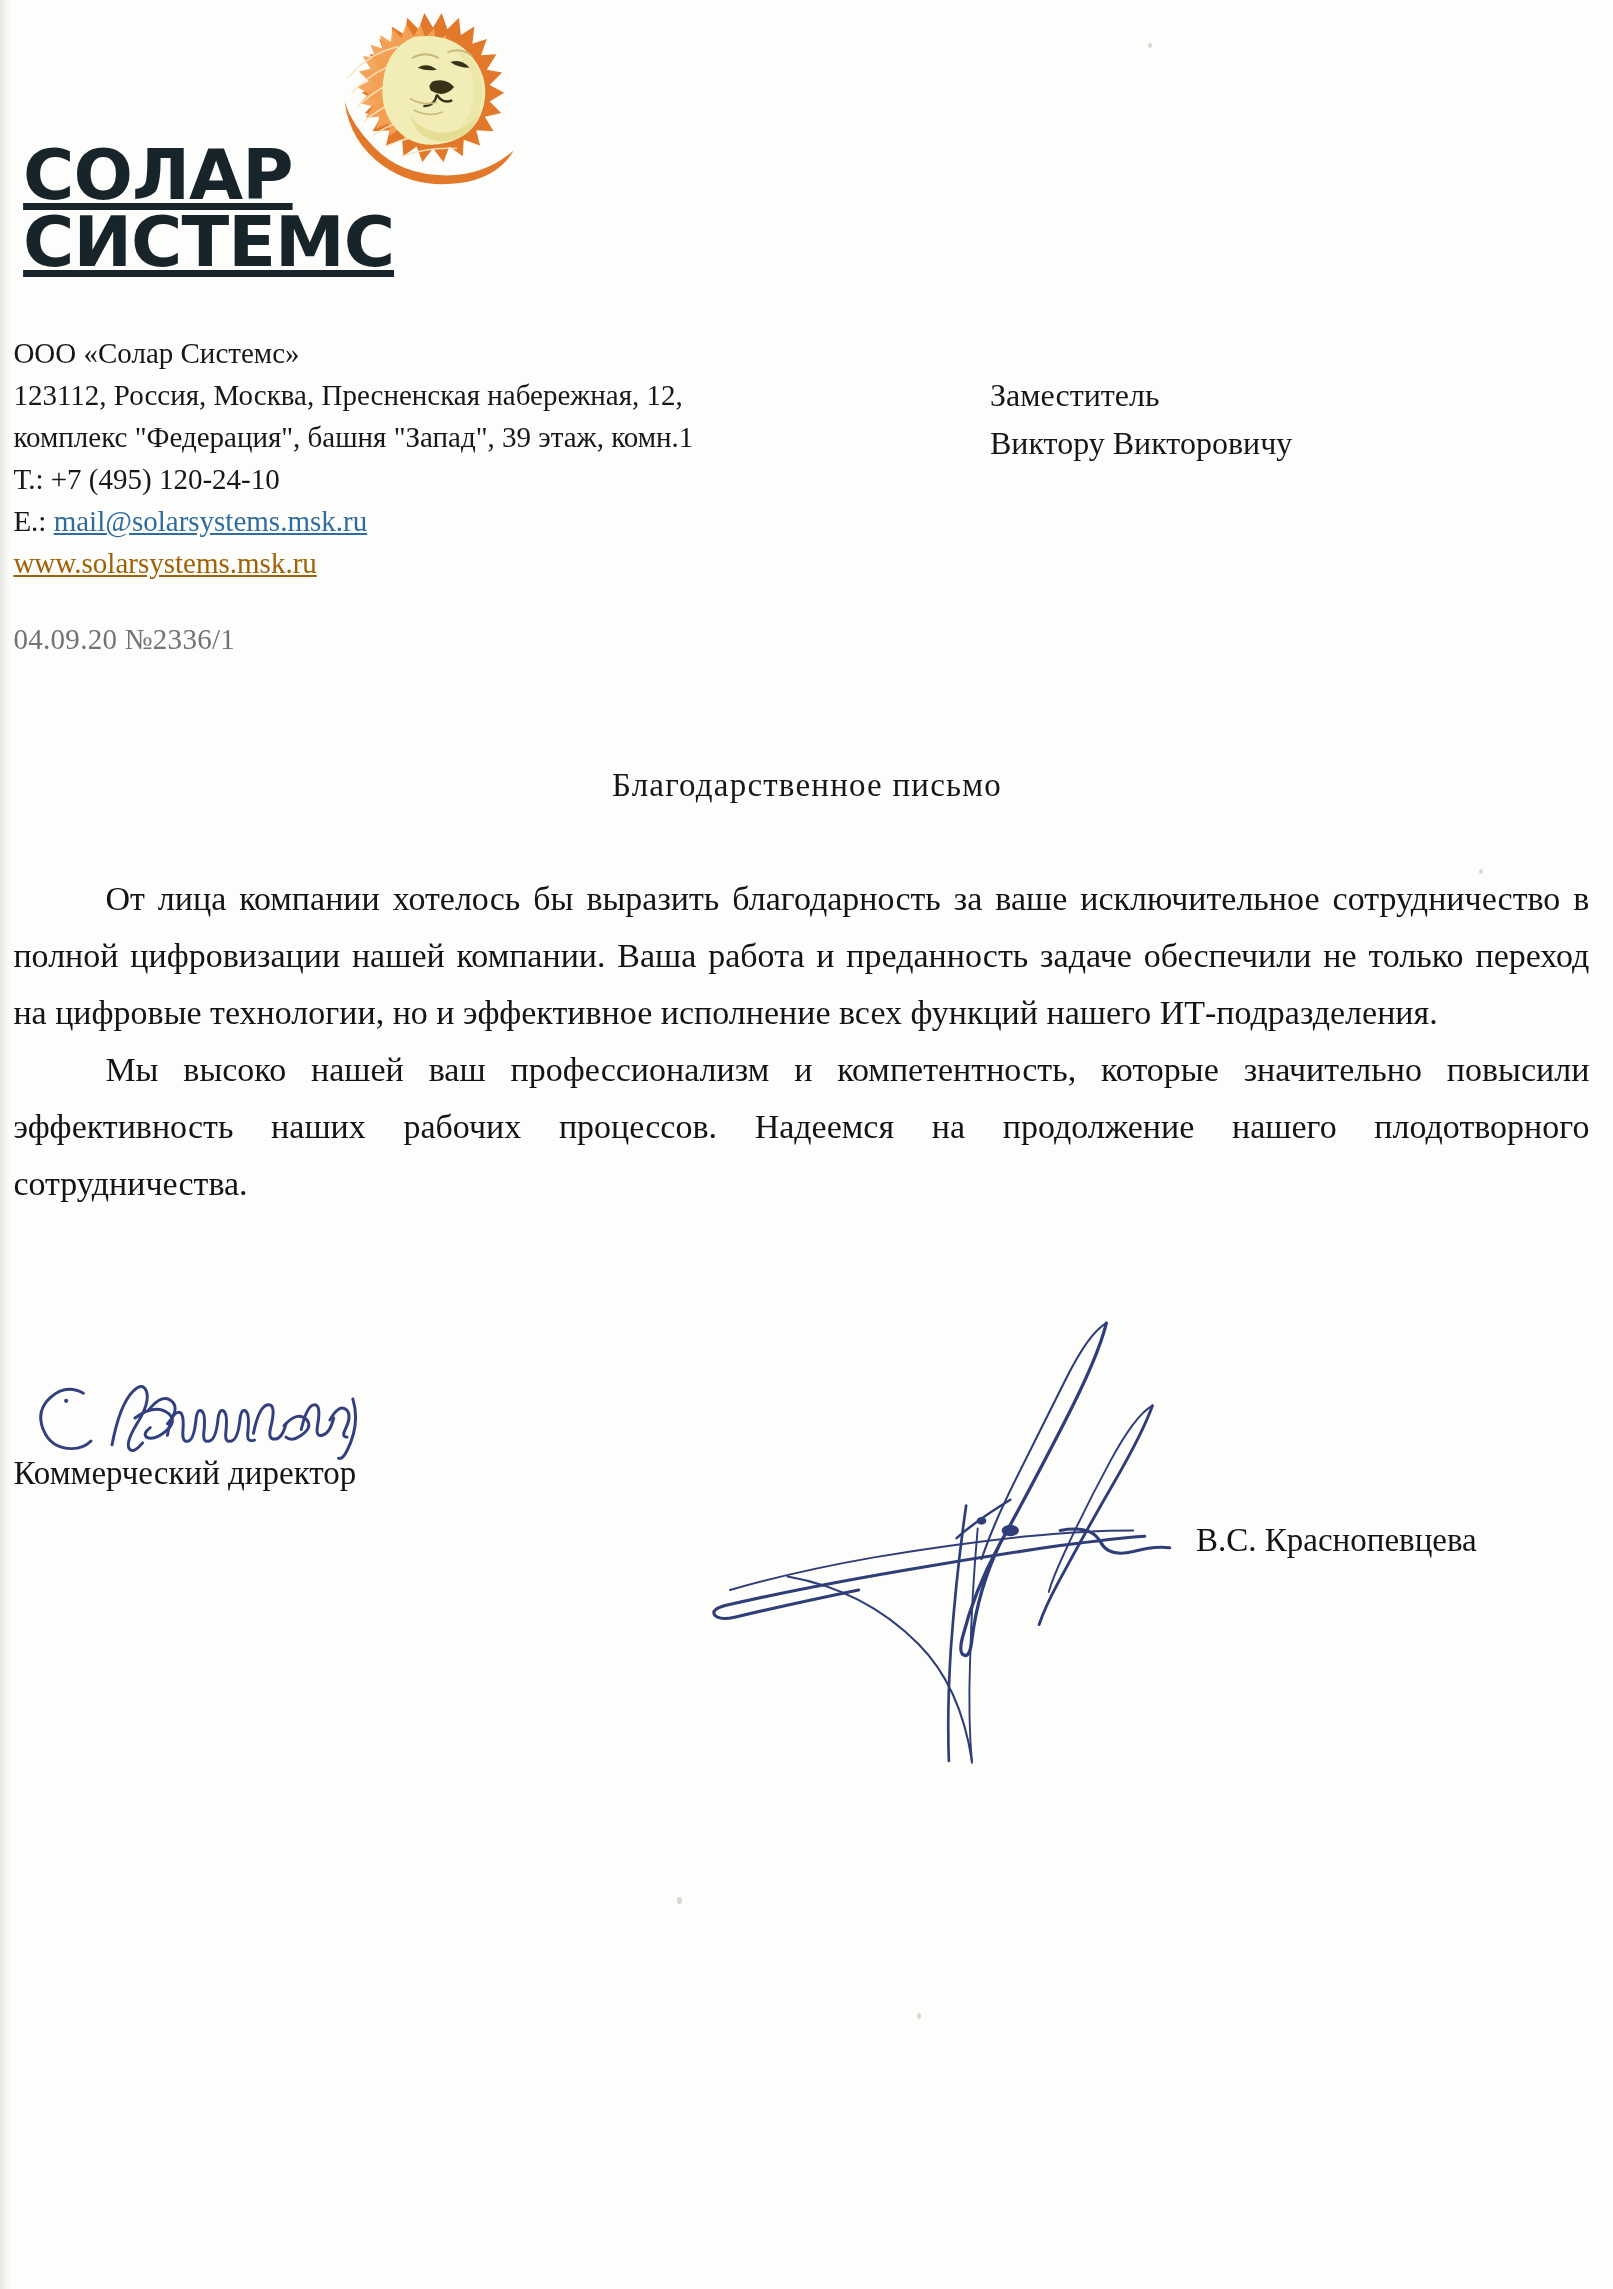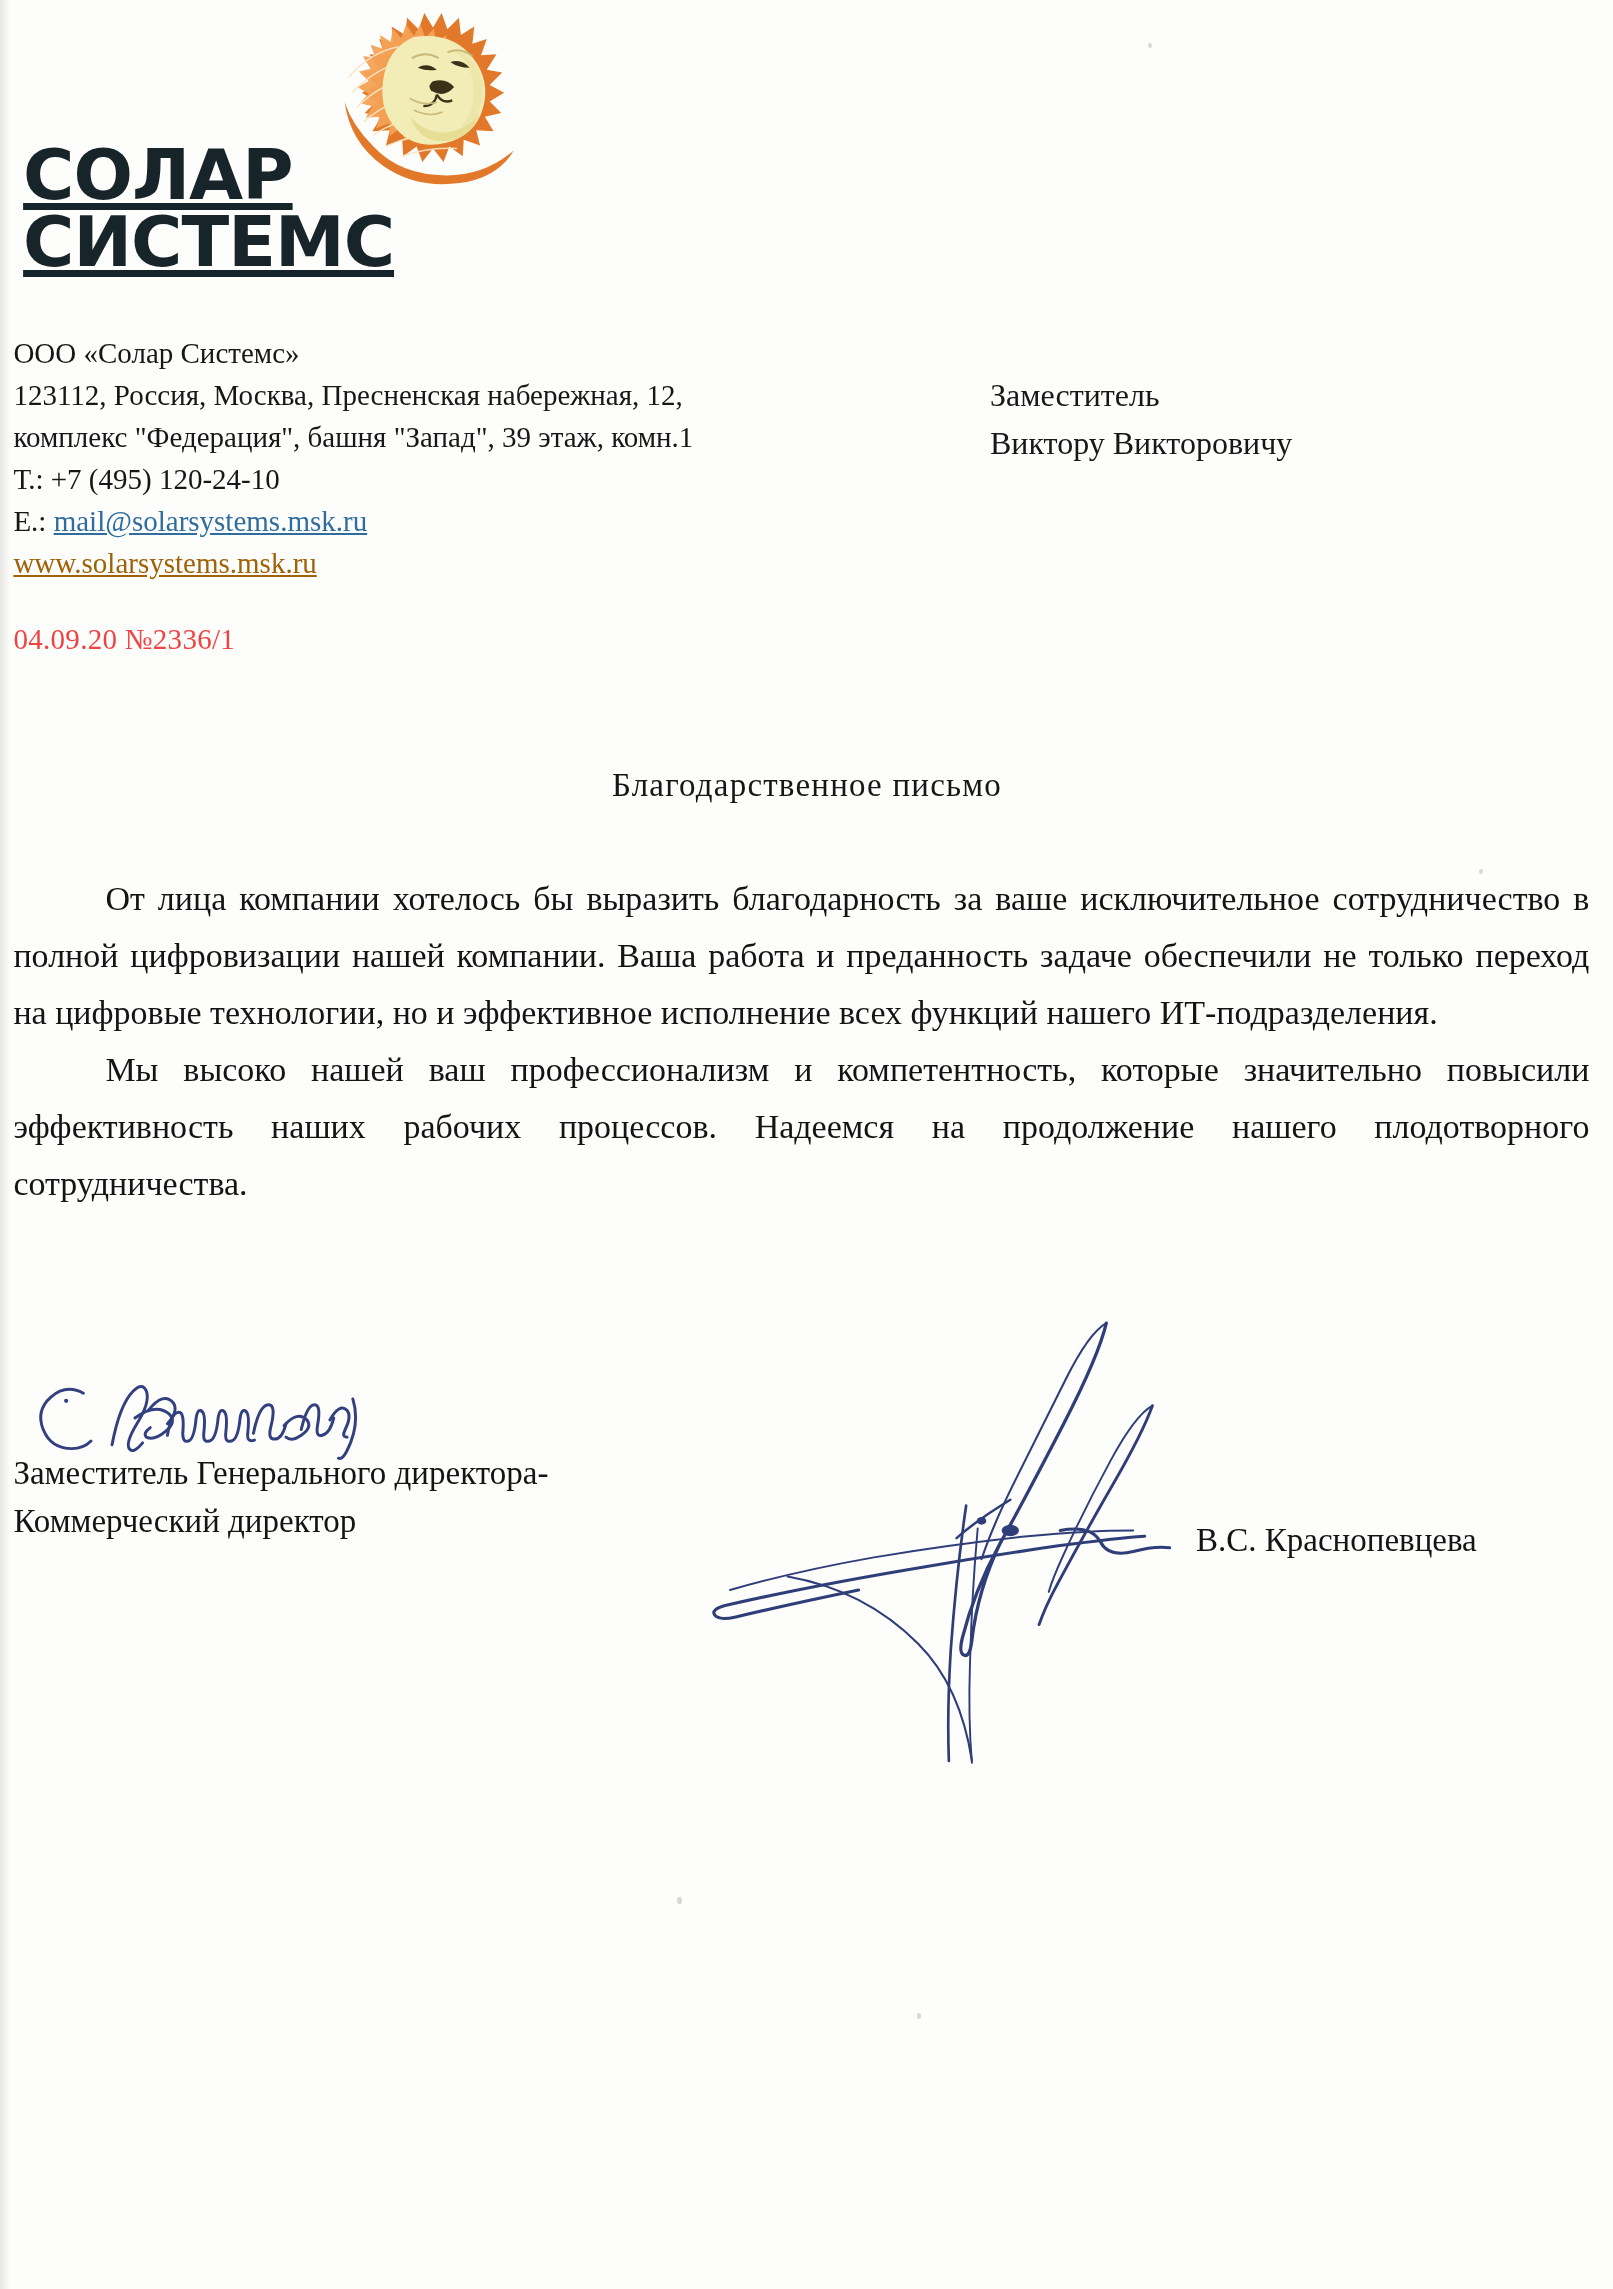--- a/index.html
+++ b/index.html
@@ -85,21 +85,21 @@
     color: #a16207;
     text-decoration: underline;
   }
 
   .doc-ref {
     position: absolute;
     left: 13.4px;
     top: 620px;
     font-size: 29px;
     line-height: 38px;
-    color: #ef4444;
+    color: #737373;
     letter-spacing: 0.3px;
   }
 
   
   .addressee {
     position: absolute;
     left: 990px;
     top: 371px;
     width: 576px;
     font-size: 32px;
@@ -304,21 +304,20 @@
       <path d="M404 238 q32 -6 42 12 q8 16 34 10 q22 -6 38 -4" stroke-width="3.2"></path>
 
       <path d="M352 206 q-36 22 -56 40" stroke-width="2.6"></path>
 
       <ellipse cx="352" cy="238" rx="9" ry="6" fill="#2F3E78" stroke="none"></ellipse>
       <ellipse cx="322" cy="228" rx="5" ry="4" fill="#2F3E78" stroke="none"></ellipse>
     </g>
   </svg>
 
   <div class="signer-title">
-    <div>Заместитель Генерального директора-</div>
     <div>Коммерческий директор</div>
   </div>
 
   <div class="signer-name">В.С. Краснопевцева</div>
 
   <div class="speck" style="left:677px; top:1897px; width:4.8px; height:6.7px;"></div>
   <div class="speck" style="left:917px; top:2013px; width:3.8px; height:5.8px;"></div>
   <div class="speck" style="left:1148px; top:43px; width:3.8px; height:4.8px;"></div>
   <div class="speck" style="left:1479px; top:869px; width:3.8px; height:4.8px;"></div>
 

